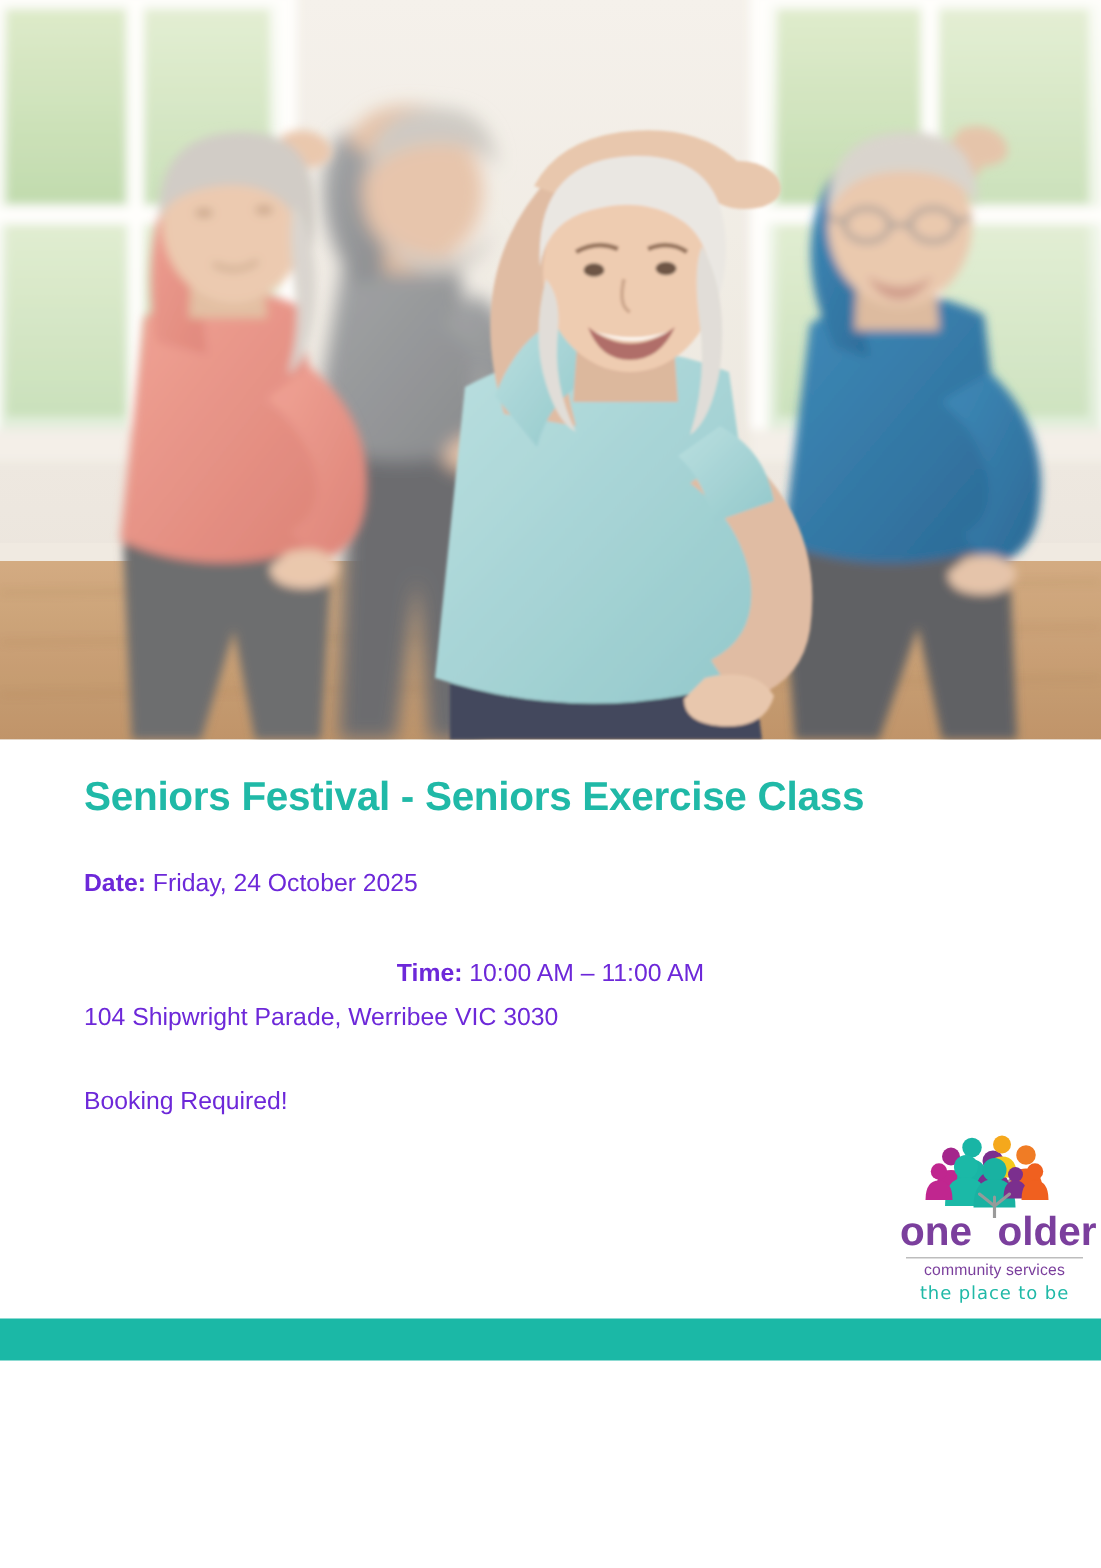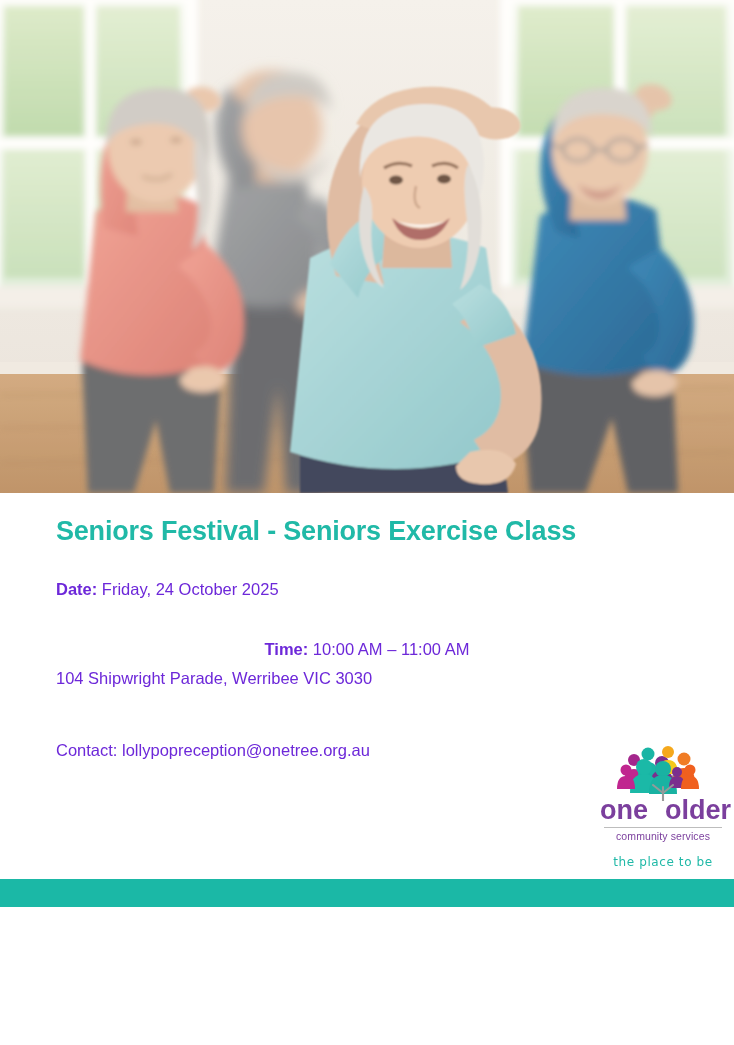--- a/index.html
+++ b/index.html
@@ -105,21 +105,21 @@
     font-size: 10.5px;
     color: #7b3f9d;
     letter-spacing: 0.1px;
     line-height: 1.2;
   }
   .logo-tagline {
     font-size: 12px;
     color: #20b9a7;
     font-family: "DejaVu Sans", sans-serif;
     letter-spacing: 0.6px;
-    margin-top: 12px;
+    margin-top: 1px;
   }
 
   
   .footer-bar {
     position: absolute;
     left: 0;
     bottom: 0;
     width: 734px;
     height: 28px;
     background: #1bb8a6;
@@ -334,22 +334,22 @@
     <p class="detail-line gap-lg">
       <span class="lbl">Date:</span><span> Friday, 24 October 2025</span>
     </p>
 
     <p class="detail-line gap-xl">
       <span class="lbl">Time:</span><span> 10:00 AM – 11:00 AM</span>
     </p>
 
     <p class="detail-line gap-sm">104 Shipwright Parade, Werribee VIC 3030</p>
 
-    <p class="detail-line gap-xxl">Contact: lollypopreception@onetree.org.au</p>
-
+
+    <p class="detail-line gap-lg">Booking Required!</p>
 
     <div class="logo">
       <div class="tree-wrap">
         <svg class="tree" viewBox="0 0 126 58">
 
           <g stroke="#9a9a9a" stroke-width="2.1" fill="none" stroke-linecap="round">
             <path d="M63 58 L63 36"></path>
             <path d="M63 44 L50 30"></path>
             <path d="M63 44 L76 30"></path>
             <path d="M63 37 L56 26"></path>

